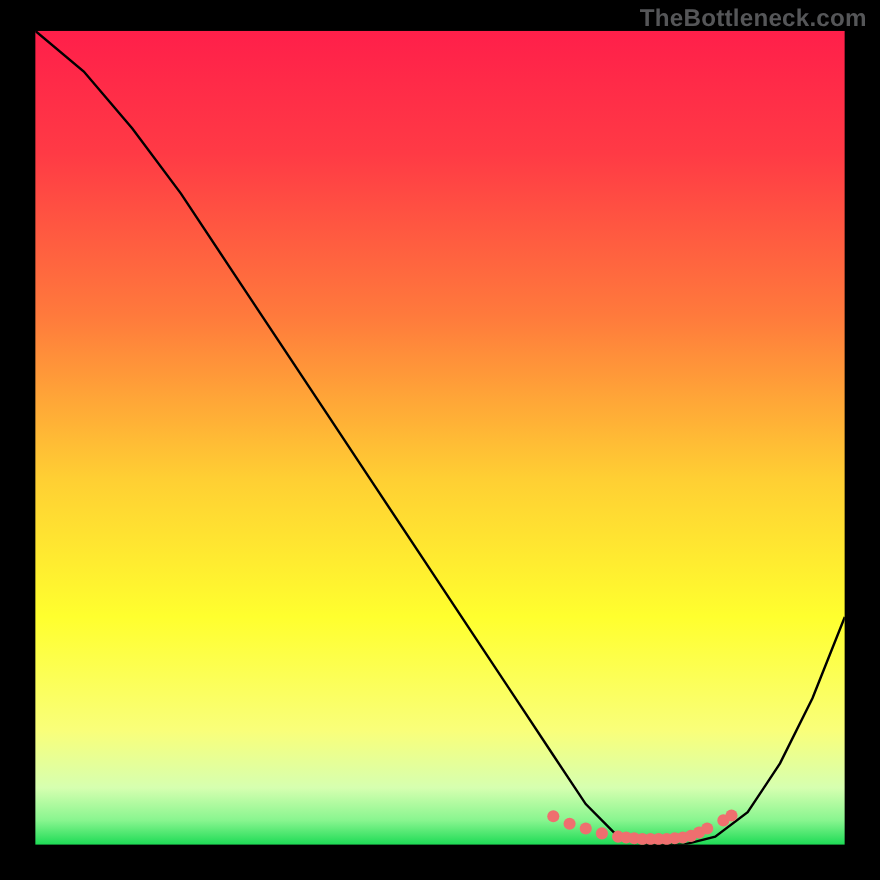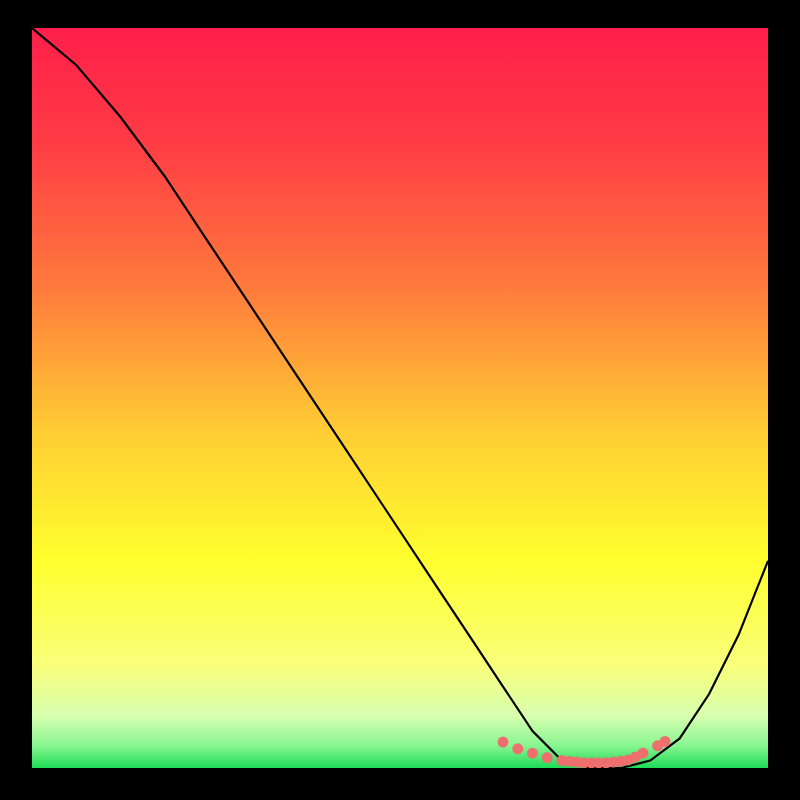--- a/index.html
+++ b/index.html
@@ -36,20 +36,21 @@
   svg.plot {
     width: 100%;
     height: 100%;
     display: block;
   }
 </style>
 </head>
 <body>
 
 <div class="frame">
+  <div class="watermark">TheBottleneck.com</div>
 
   <div class="plot-wrap">
     <svg class="plot" viewBox="0 0 736 740" preserveAspectRatio="none">
       <defs>
         <linearGradient id="bg-grad" x1="0" y1="0" x2="0" y2="1">
             <stop offset="0.0%" stop-color="#ff1f4a"></stop>
             <stop offset="15.0%" stop-color="#ff3a45"></stop>
             <stop offset="35.0%" stop-color="#ff7a3c"></stop>
             <stop offset="55.0%" stop-color="#ffcf33"></stop>
             <stop offset="72.0%" stop-color="#ffff2e"></stop>

